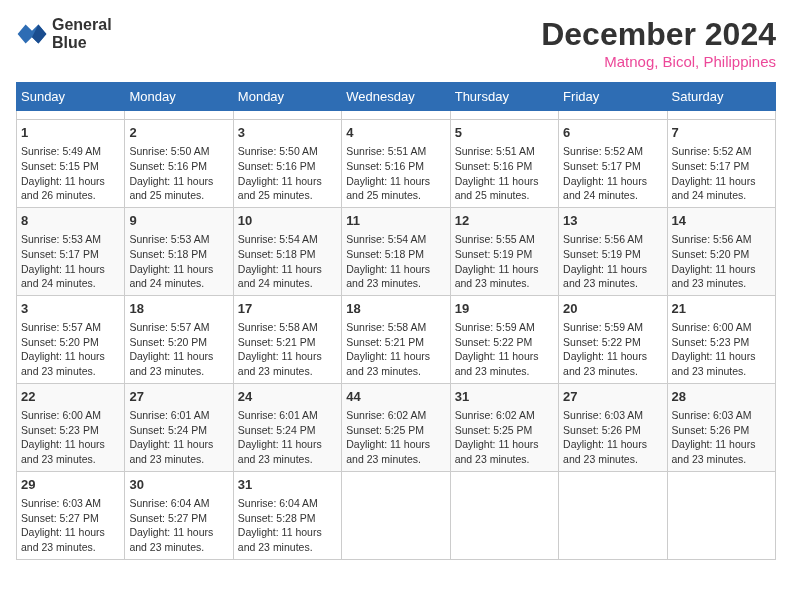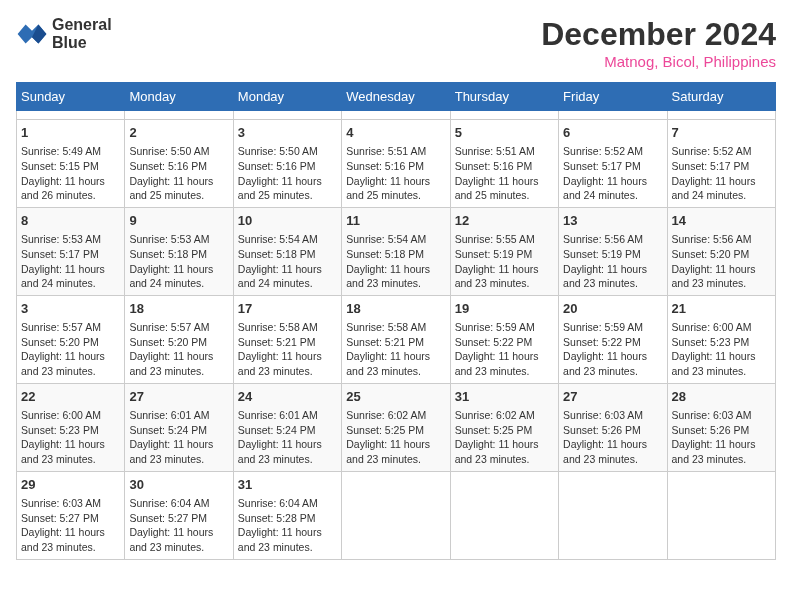--- a/index.html
+++ b/index.html
@@ -152,21 +152,21 @@
         <td><span class="day-number">17</span><span>Sunrise: 5:58 AM</span><br><span>Sunset: 5:21 PM</span><br><span>Daylight: 11 hours and 23 minutes.</span></td>
         <td><span class="day-number">18</span><span>Sunrise: 5:58 AM</span><br><span>Sunset: 5:21 PM</span><br><span>Daylight: 11 hours and 23 minutes.</span></td>
         <td><span class="day-number">19</span><span>Sunrise: 5:59 AM</span><br><span>Sunset: 5:22 PM</span><br><span>Daylight: 11 hours and 23 minutes.</span></td>
         <td><span class="day-number">20</span><span>Sunrise: 5:59 AM</span><br><span>Sunset: 5:22 PM</span><br><span>Daylight: 11 hours and 23 minutes.</span></td>
         <td><span class="day-number">21</span><span>Sunrise: 6:00 AM</span><br><span>Sunset: 5:23 PM</span><br><span>Daylight: 11 hours and 23 minutes.</span></td>
       </tr>
       <tr>
         <td><span class="day-number">22</span><span>Sunrise: 6:00 AM</span><br><span>Sunset: 5:23 PM</span><br><span>Daylight: 11 hours and 23 minutes.</span></td>
         <td><span class="day-number">27</span><span>Sunrise: 6:01 AM</span><br><span>Sunset: 5:24 PM</span><br><span>Daylight: 11 hours and 23 minutes.</span></td>
         <td><span class="day-number">24</span><span>Sunrise: 6:01 AM</span><br><span>Sunset: 5:24 PM</span><br><span>Daylight: 11 hours and 23 minutes.</span></td>
-        <td><span class="day-number">25</span><span>Sunrise: 6:02 AM</span><br><span>Sunset: 5:25 PM</span><br><span>Daylight: 11 hours and 23 minutes.</span></td>
+        <td><span class="day-number">44</span><span>Sunrise: 6:02 AM</span><br><span>Sunset: 5:25 PM</span><br><span>Daylight: 11 hours and 23 minutes.</span></td>
         <td><span class="day-number">31</span><span>Sunrise: 6:02 AM</span><br><span>Sunset: 5:25 PM</span><br><span>Daylight: 11 hours and 23 minutes.</span></td>
         <td><span class="day-number">27</span><span>Sunrise: 6:03 AM</span><br><span>Sunset: 5:26 PM</span><br><span>Daylight: 11 hours and 23 minutes.</span></td>
         <td><span class="day-number">28</span><span>Sunrise: 6:03 AM</span><br><span>Sunset: 5:26 PM</span><br><span>Daylight: 11 hours and 23 minutes.</span></td>
       </tr>
       <tr>
         <td><span class="day-number">29</span><span>Sunrise: 6:03 AM</span><br><span>Sunset: 5:27 PM</span><br><span>Daylight: 11 hours and 23 minutes.</span></td>
         <td><span class="day-number">30</span><span>Sunrise: 6:04 AM</span><br><span>Sunset: 5:27 PM</span><br><span>Daylight: 11 hours and 23 minutes.</span></td>
         <td><span class="day-number">31</span><span>Sunrise: 6:04 AM</span><br><span>Sunset: 5:28 PM</span><br><span>Daylight: 11 hours and 23 minutes.</span></td>
         <td class="empty-cell"></td>
         <td class="empty-cell"></td>

